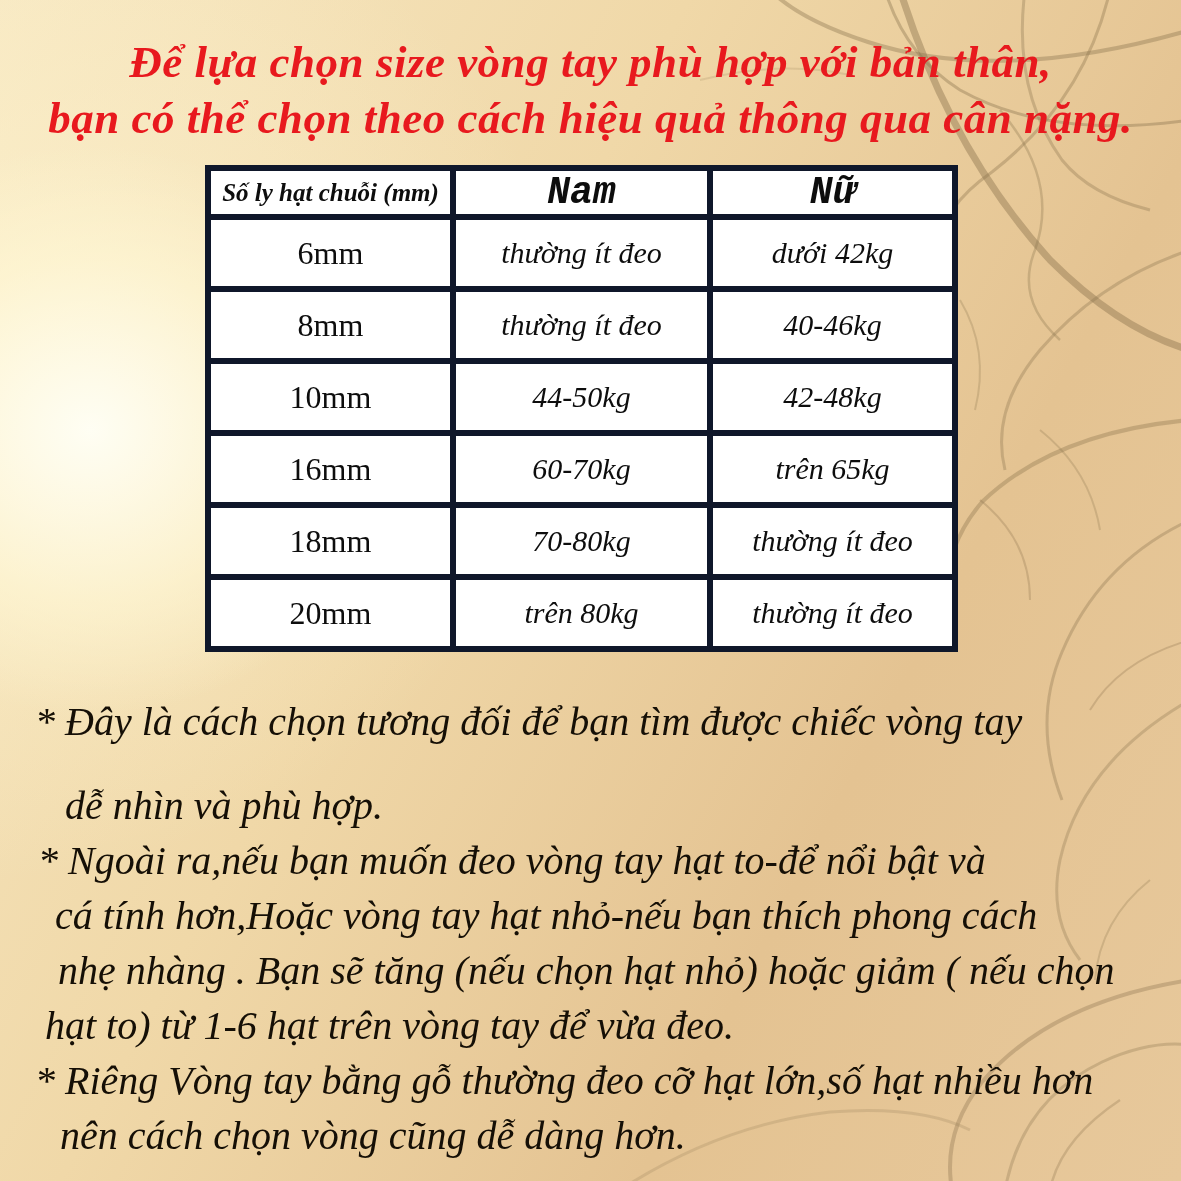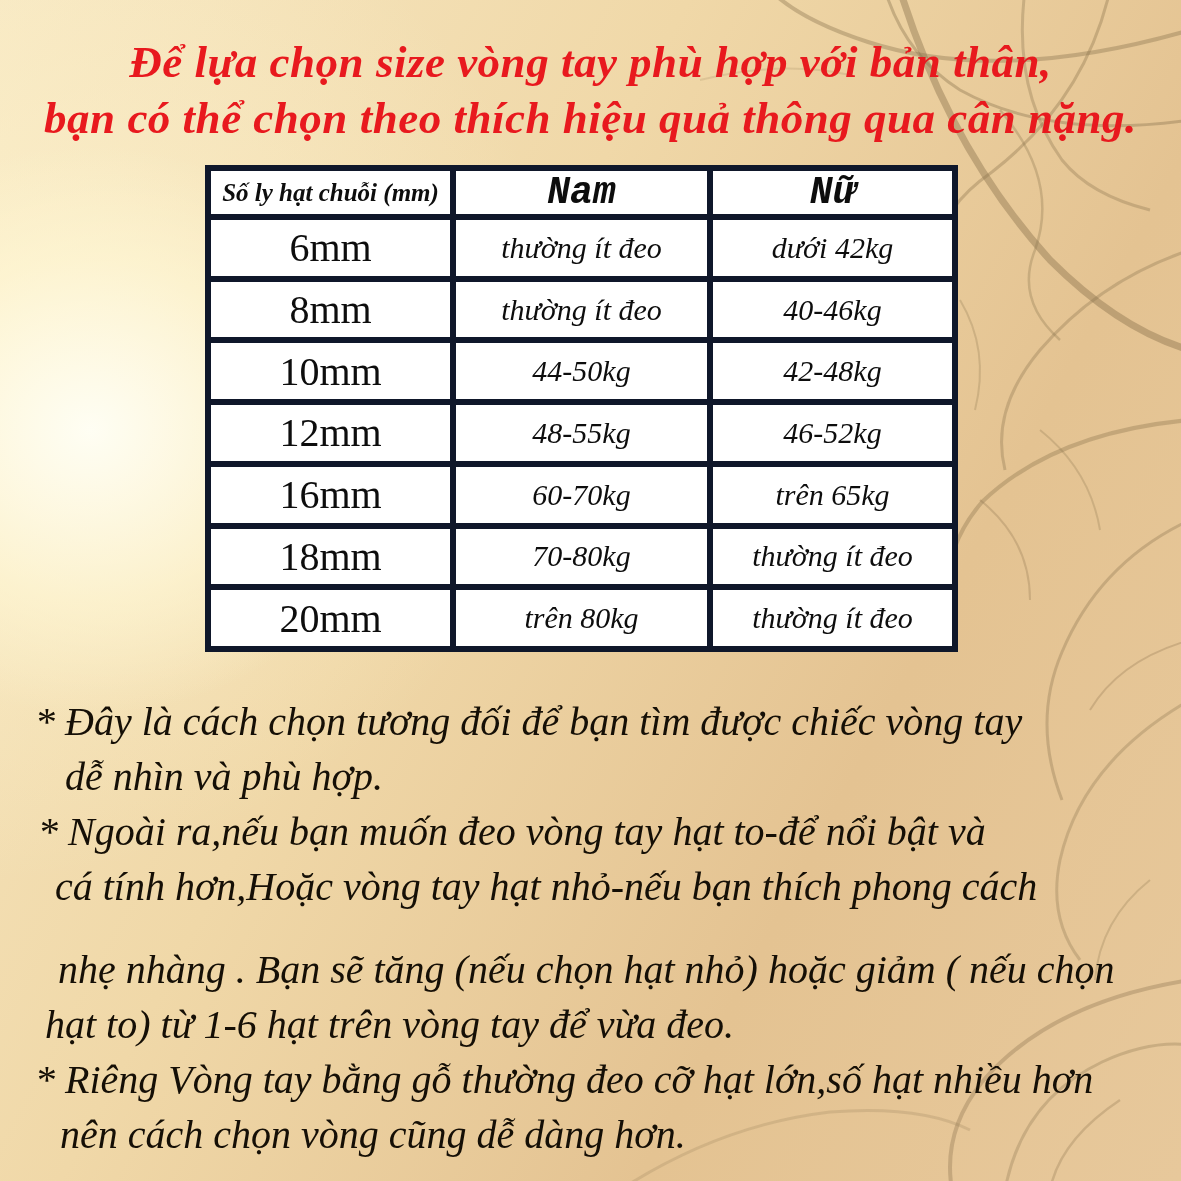--- a/index.html
+++ b/index.html
@@ -35,33 +35,33 @@
     overflow:hidden;white-space:nowrap;
   }
   .size-table{border:4px solid #000;}
   .col-size{width:245px;}
   .col-nam{width:257px;}
   .col-nu{width:245px;}
   .size-table thead tr{height:47px;}
   .size-table tbody tr{height:55px;}
   .th-size{font-style:italic;font-weight:bold;font-size:25px;}
   .th-gender{font-style:italic;font-weight:bold;font-size:38px;font-family:Liberation Mono, monospace;}
-  td.mm-cell{font-size:40px;font-weight:normal;}
+  td.mm-cell{font-size:32px;font-weight:normal;}
   td.val-cell{font-style:italic;font-size:30px;}
   .notes{
     position:absolute;left:30px;top:694px;width:1140px;
     font-style:italic;font-size:40px;line-height:55px;
     color:#150f06;
   }
   .note-line{white-space:nowrap;}
   .n0{margin-left:5px;}
-  .n1{margin-left:35px;}
+  .n1{margin-left:35px;margin-top:29px;}
   .n2{margin-left:8px;}
   .n3{margin-left:25px;}
-  .n4{margin-left:28px;margin-top:28px;}
+  .n4{margin-left:28px;}
   .n5{margin-left:15px;}
   .n6{margin-left:5px;}
   .n7{margin-left:35px;}
   .n8{margin-left:30px;}
 </style>
 </head>
 <body>
 
 <div class="canvas">
 
@@ -85,21 +85,21 @@
       <path d="M 1150 880 Q 1100 920 1095 980" stroke-width="2" opacity="0.28"></path>
       <path d="M 700 80 Q 780 60 850 75" stroke-width="2" opacity="0.18"></path>
       <path d="M 960 300 Q 990 350 975 410" stroke-width="2" opacity="0.28"></path>
       <path d="M 1040 430 Q 1090 470 1100 530" stroke-width="2" opacity="0.28"></path>
       <path d="M 1120 1100 Q 1060 1140 1050 1190" stroke-width="2.5" opacity="0.3"></path>
     </g>
   </svg>
 
   <h1 class="title" style="color:#e8191e;">
     <span>Để lựa chọn size vòng tay phù hợp với bản thân,</span><br>
-    <span>bạn có thể chọn theo thích hiệu quả thông qua cân nặng.</span>
+    <span>bạn có thể chọn theo cách hiệu quả thông qua cân nặng.</span>
   </h1>
 
   <table class="size-table">
     <colgroup>
         <col class="col-size">
         <col class="col-nam">
         <col class="col-nu">
       </colgroup>
     <thead>
       <tr>
@@ -116,25 +116,20 @@
       </tr>
       <tr>
         <td class="mm-cell">8mm</td>
         <td class="val-cell">thường ít đeo</td>
         <td class="val-cell">40-46kg</td>
       </tr>
       <tr>
         <td class="mm-cell">10mm</td>
         <td class="val-cell">44-50kg</td>
         <td class="val-cell">42-48kg</td>
-      </tr>
-      <tr>
-        <td class="mm-cell">12mm</td>
-        <td class="val-cell">48-55kg</td>
-        <td class="val-cell">46-52kg</td>
       </tr>
       <tr>
         <td class="mm-cell">16mm</td>
         <td class="val-cell">60-70kg</td>
         <td class="val-cell">trên 65kg</td>
       </tr>
       <tr>
         <td class="mm-cell">18mm</td>
         <td class="val-cell">70-80kg</td>
         <td class="val-cell">thường ít đeo</td>

